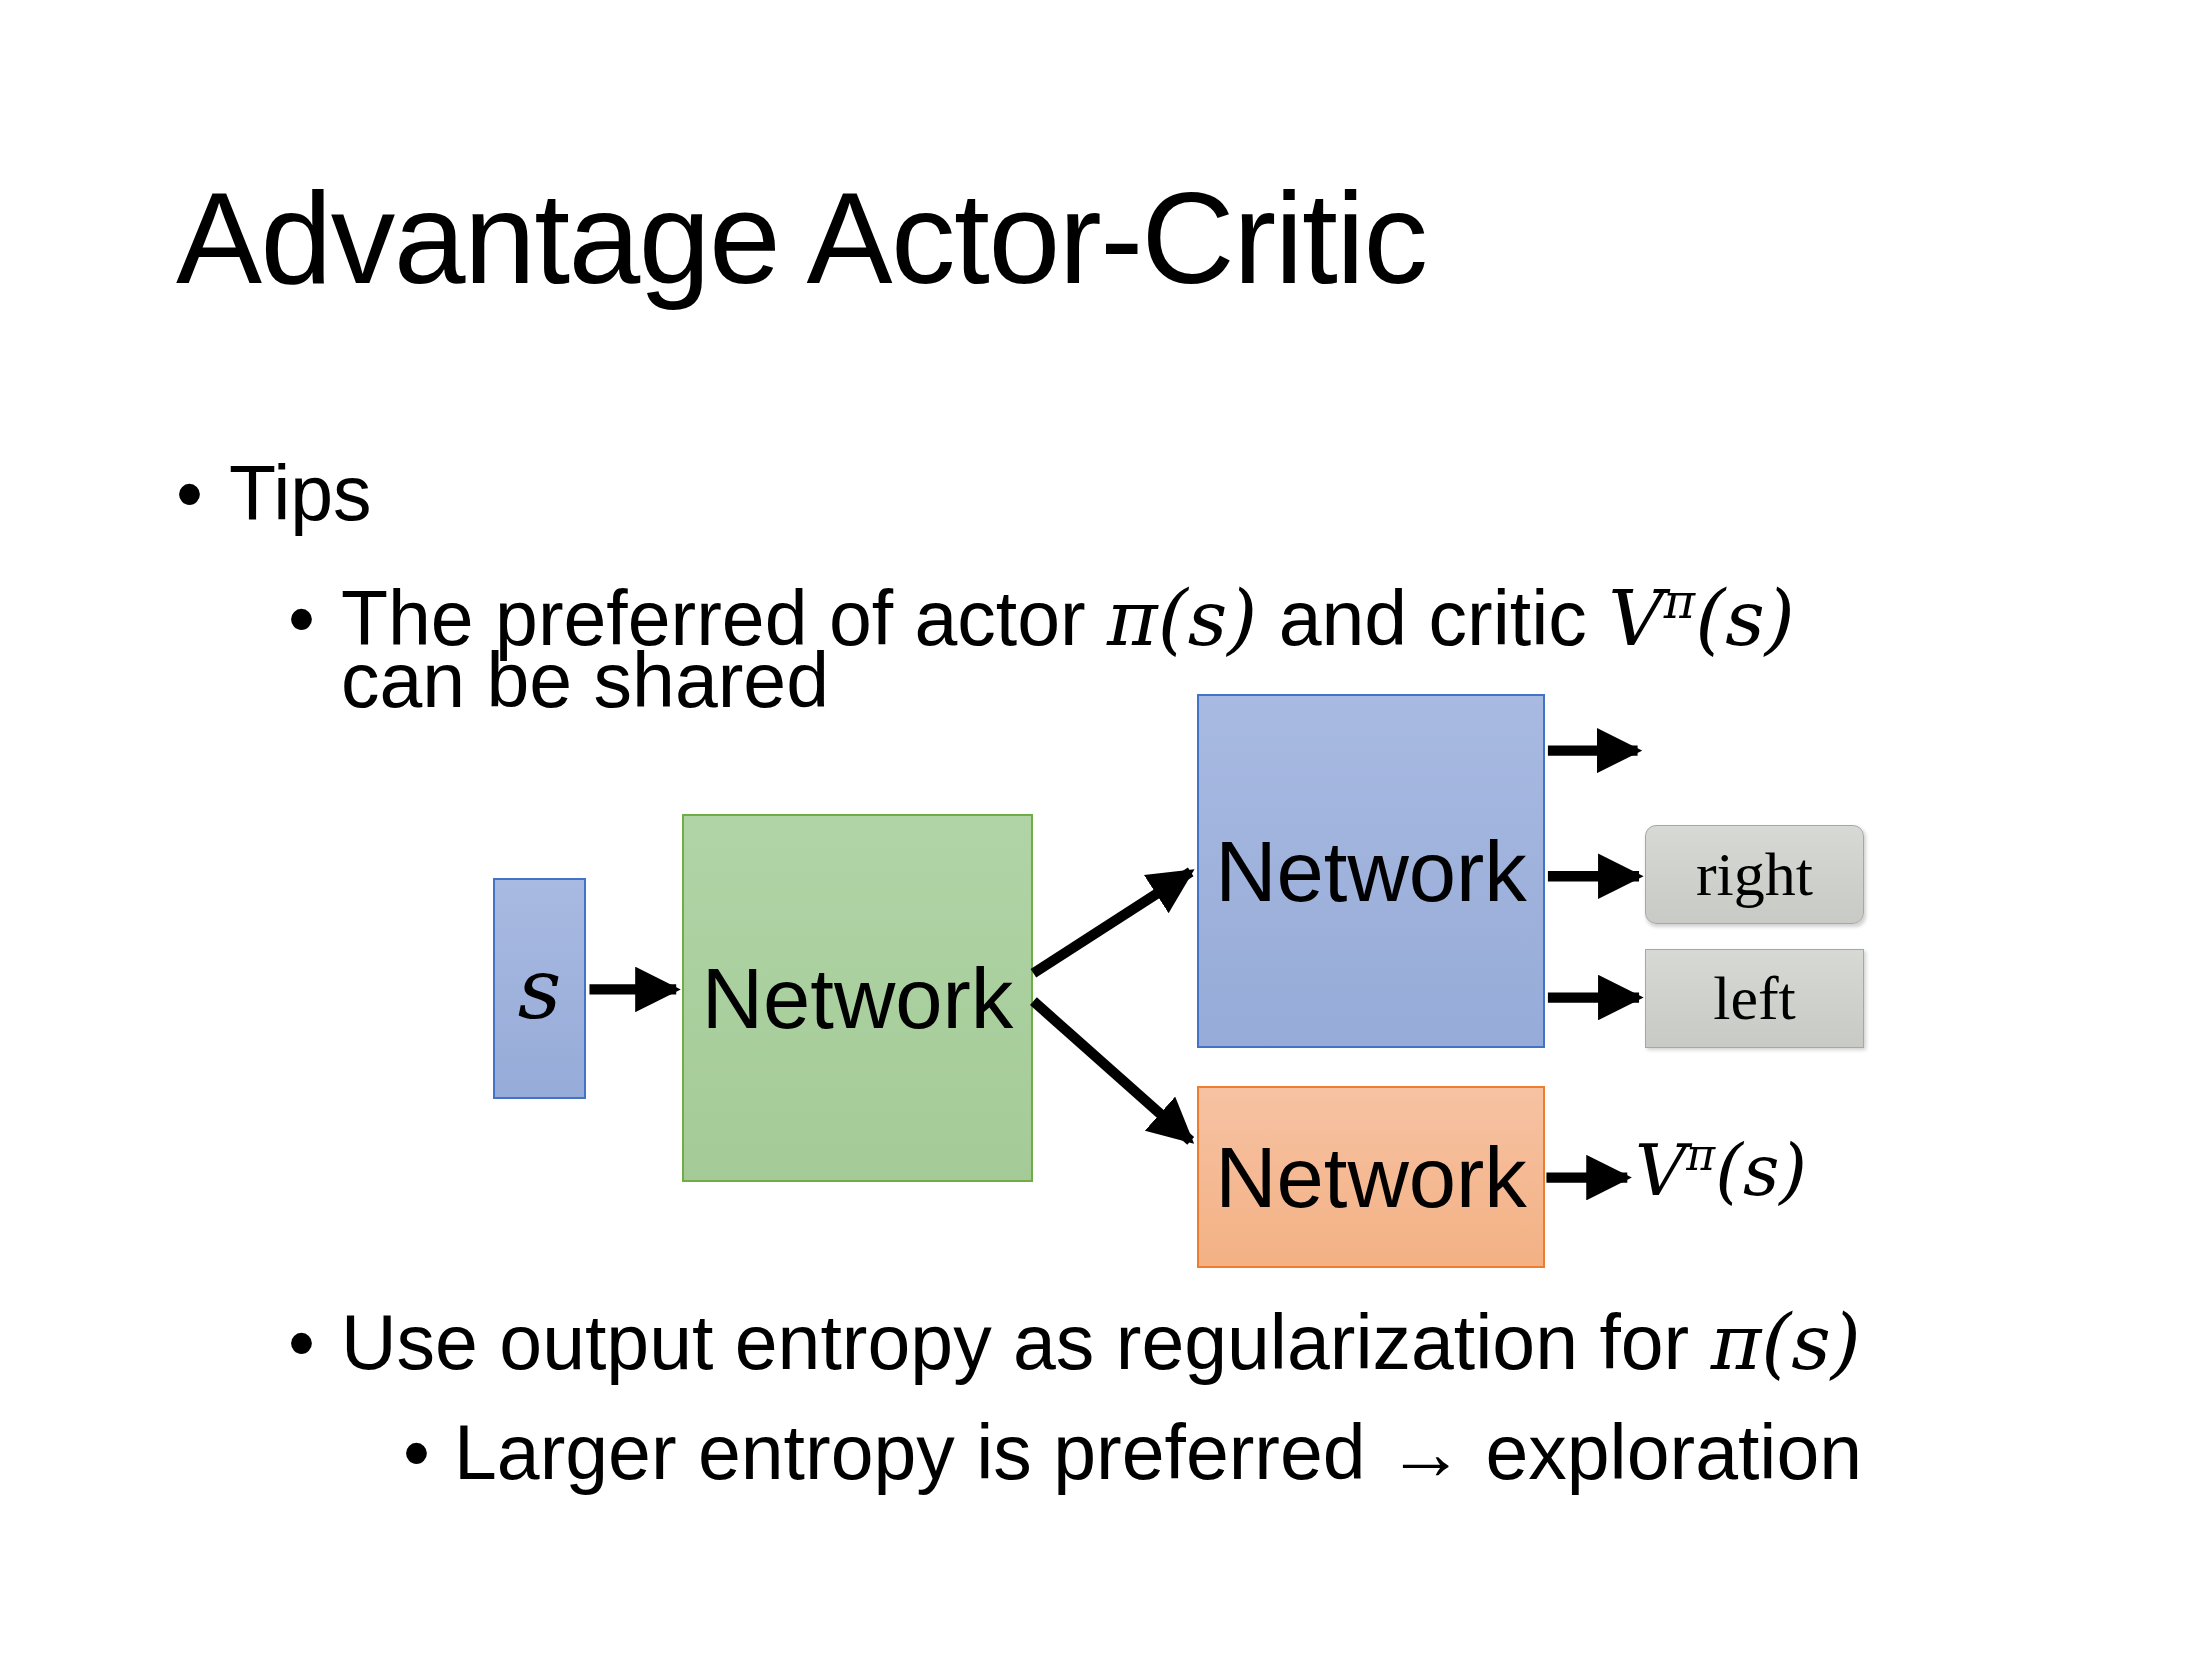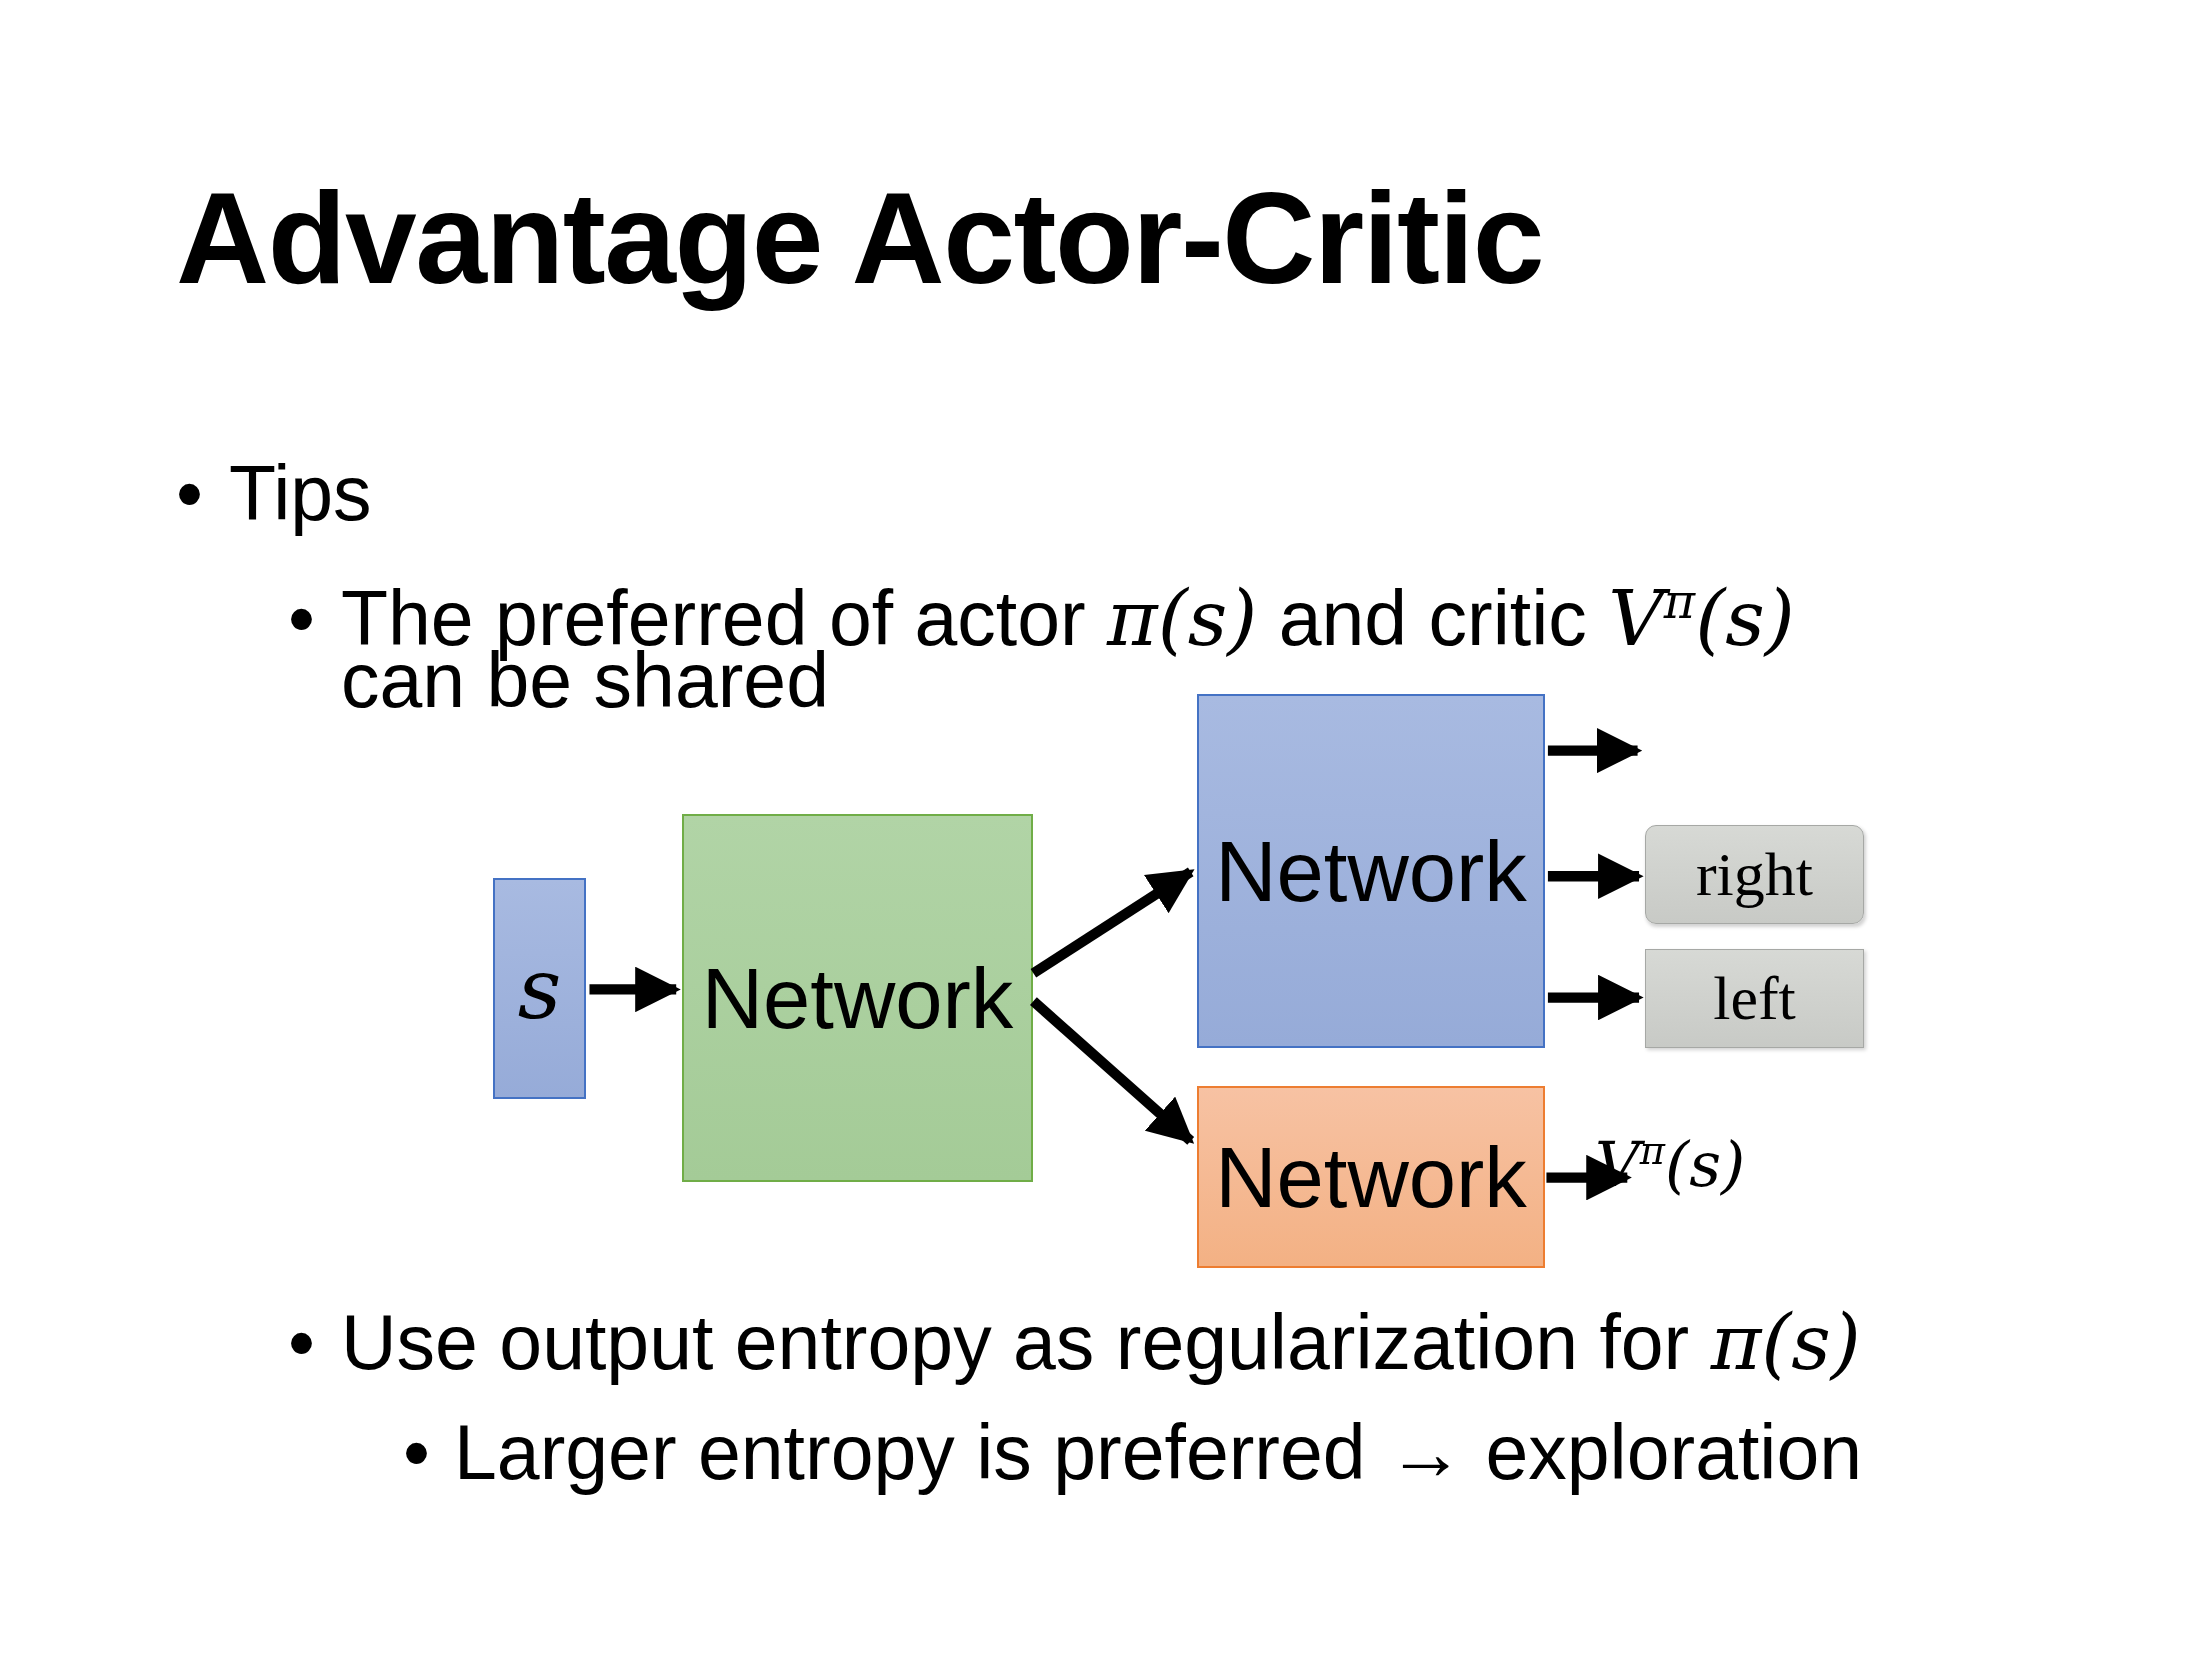--- a/index.html
+++ b/index.html
@@ -9,21 +9,21 @@
     background:#ffffff;
     overflow:hidden;
     font-family:"Liberation Sans", sans-serif;
     color:#000;
   }
   .title{
     position:absolute;
     left:176px;top:168px;
     margin:0;
     font-size:129px;
-    font-weight:700;
+    font-weight:400;
     letter-spacing:-1.5px;
     line-height:1.1;
     white-space:nowrap;
   }
   .line{
     position:absolute;
     display:flex;
     align-items:flex-start;
     font-size:77px;
     line-height:1.25;
@@ -93,22 +93,22 @@
     border:1.5px solid var(--gray-border);
     box-shadow:1.5px 2.2px 3.7px rgba(0,0,0,0.18);
     font-family:"Liberation Serif", serif;
     font-size:62px;
   }
   .action-left{top:701px;left:1644px;}
   .action-right{top:825px;border-radius:11px;}
   .action-fire{top:949px;}
   .v-output{
     position:absolute;
-    left:1595px;top:1123px;
-    font-size:62px;
+    left:1635px;top:1123px;
+    font-size:71px;
     line-height:1.35;
     white-space:nowrap;
   }
   .arrows{
     position:absolute;left:0;top:0;width:2205px;height:1654px;
     pointer-events:none;
   }
 </style>
 </head>
 <body>

